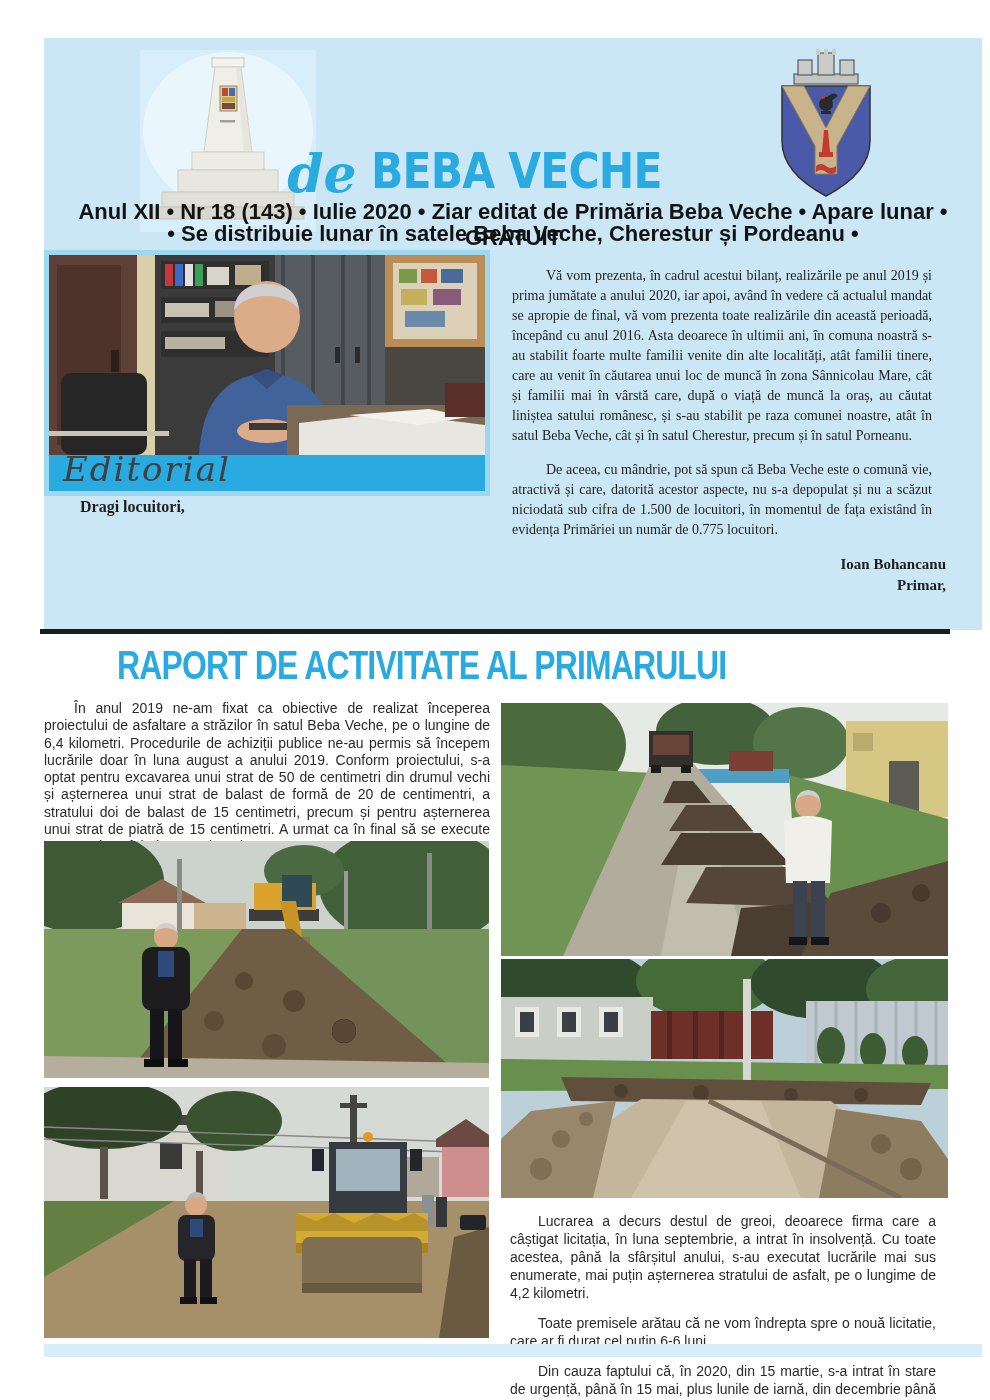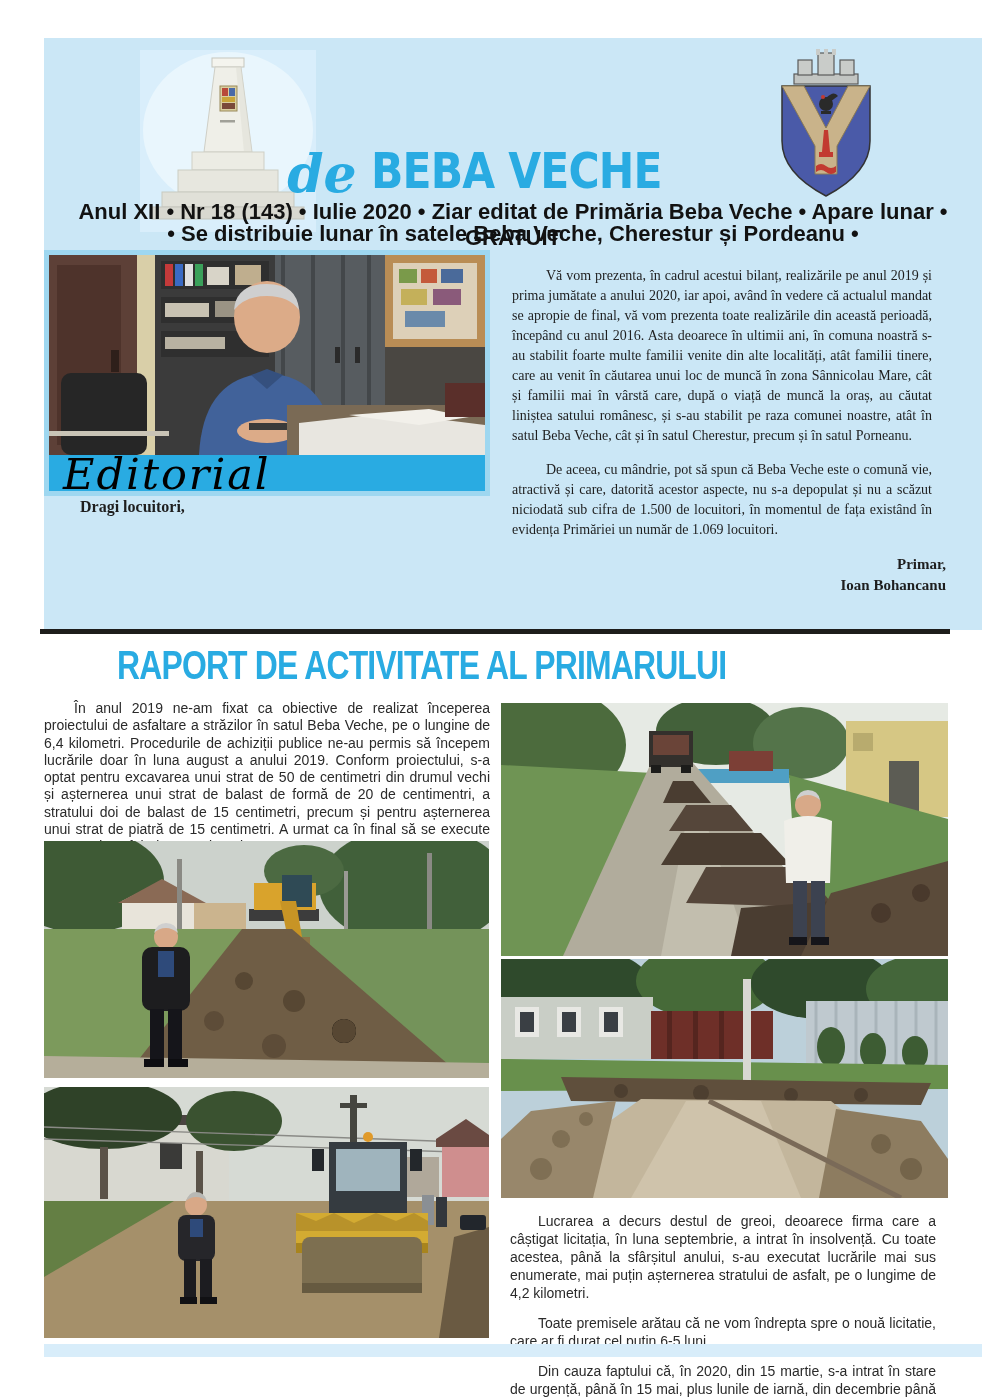--- a/index.html
+++ b/index.html
@@ -20,21 +20,21 @@
   .coa{position:absolute;right:100px;top:10px;width:112px;height:152px;}
   .infoline{position:absolute;left:0;width:938px;text-align:center;
       font-family:"Liberation Sans",sans-serif;font-weight:bold;font-size:22px;color:#121212;}
   .info1{top:161px;} .info2{top:183px;}
   
   .edit-frame{position:absolute;left:44px;top:250px;width:446px;height:246px;
       border:5px solid #9ed7f0;box-sizing:border-box;background:#4a4742;}
   .edit-photo{position:absolute;left:0;top:0;width:436px;height:200px;}
   .edit-band{position:absolute;left:0;bottom:0;width:436px;height:36px;background:#29abe2;}
   .edit-label{position:absolute;left:14px;top:-6px;font-family:"DejaVu Serif",serif;
-      font-style:italic;font-size:43px;color:#000000;letter-spacing:2px;}
+      font-style:italic;font-size:34px;color:#404040;letter-spacing:2px;}
   .greeting{position:absolute;left:80px;top:498px;font-size:16px;font-weight:bold;}
   .edit-par{position:absolute;left:44px;top:540px;width:446px;font-size:14px;line-height:25px;
       text-align:justify;text-indent:38px;}
   
   .intro{position:absolute;left:498px;top:252px;width:448px;font-size:14px;line-height:20px;
       text-align:justify;}
   .intro p{margin:14px;text-indent:34px;}
   .sig{margin-top:8px;text-align:right;font-weight:bold;font-size:15px;line-height:21px;}
   
   .rule{position:absolute;left:40px;top:629px;width:910px;height:5px;background:#1d1d1b;}
@@ -161,24 +161,24 @@
     </svg>
     <div class="edit-band">
       <div class="edit-label">Editorial</div>
     </div>
   </div>
 
   <div class="greeting">Dragi locuitori,</div>
 
   <div class="intro">
     <p>Vă vom prezenta, în cadrul acestui bilanț, realizările pe anul 2019 și prima jumătate a anului 2020, iar apoi, având în vedere că actualul mandat se apropie de final, vă vom prezenta toate realizările din această perioadă, începând cu anul 2016. Asta deoarece în ultimii ani, în comuna noastră s-au stabilit foarte multe familii venite din alte localități, atât familii tinere, care au venit în căutarea unui loc de muncă în zona Sânnicolau Mare, cât și familii mai în vârstă care, după o viață de muncă la oraș, au căutat liniștea satului românesc, și s-au stabilit pe raza comunei noastre, atât în satul Beba Veche, cât și în satul Cherestur, precum și în satul Porneanu.</p>
-    <p>De aceea, cu mândrie, pot să spun că Beba Veche este o comună vie, atractivă și care, datorită acestor aspecte, nu s-a depopulat și nu a scăzut niciodată sub cifra de 1.500 de locuitori, în momentul de fața existând în evidența Primăriei un număr de 1.069 locuitori.</p>
+    <p>De aceea, cu mândrie, pot să spun că Beba Veche este o comună vie, atractivă și care, datorită acestor aspecte, nu s-a depopulat și nu a scăzut niciodată sub cifra de 1.500 de locuitori, în momentul de fața existând în evidența Primăriei un număr de 0.775 locuitori.</p>
     <div class="sig">
+      <div>Ioan Bohancanu</div>
       <div>Primar,</div>
-      <div>Ioan Bohancanu</div>
     </div>
   </div>
 
   <div class="rule"></div>
   <div class="headline">
     <span>RAPORT DE ACTIVITATE AL PRIMARULUI</span>
   </div>
 
   <div class="rep-left">În anul 2019 ne-am fixat ca obiective de realizat începerea proiectului de asfaltare a străzilor în satul Beba Veche, pe o lungine de 6,4 kilometri. Procedurile de achiziții publice ne-au permis să începem lucrările doar în luna august a anului 2019. Conform proiectului, s-a optat pentru excavarea unui strat de 50 de centimetri din drumul vechi și așternerea unui strat de balast de formă de 20 de centimentri, a stratului doi de balast de 15 centimetri, precum și pentru așternerea unui strat de piatră de 15 centimetri. A urmat ca în final să se execute un strat de asfalt de 6 centimetri.</div>
 
@@ -347,18 +347,18 @@
         <circle cx="85" cy="160" r="7" fill="#7f6f54"></circle>
       <polygon points="335,150 420,162 447,200 447,239 318,239" fill="#8d7c60"></polygon>
       <circle cx="380" cy="185" r="10" fill="#74644a"></circle>
         <circle cx="410" cy="210" r="11" fill="#74644a"></circle>
       <line x1="208" y1="142" x2="400" y2="239" stroke="#7a6a58" stroke-width="5"></line>
     </svg>
   </div>
 
   <div class="rep-right">
     <p>Lucrarea a decurs destul de greoi, deoarece firma care a câștigat licitația, în luna septembrie, a intrat în insolvență. Cu toate acestea, până la sfârșitul anului, s-au executat lucrările mai sus enumerate, mai puțin așternerea stratului de asfalt, pe o lungime de 4,2 kilometri.</p>
-    <p>Toate premisele arătau că ne vom îndrepta spre o nouă licitatie, care ar fi durat cel puțin 6-5 luni.</p>
+    <p>Toate premisele arătau că ne vom îndrepta spre o nouă licitatie, care ar fi durat cel puțin 6-6 luni.</p>
     <p>Din cauza faptului că, în 2020, din 15 martie, s-a intrat în stare de urgență, până în 15 mai, plus lunile de iarnă, din decembrie până în martie, nu s-a</p>
   </div>
 
   <div class="bottom-band"></div>
 </div>
 
 </body></html>

